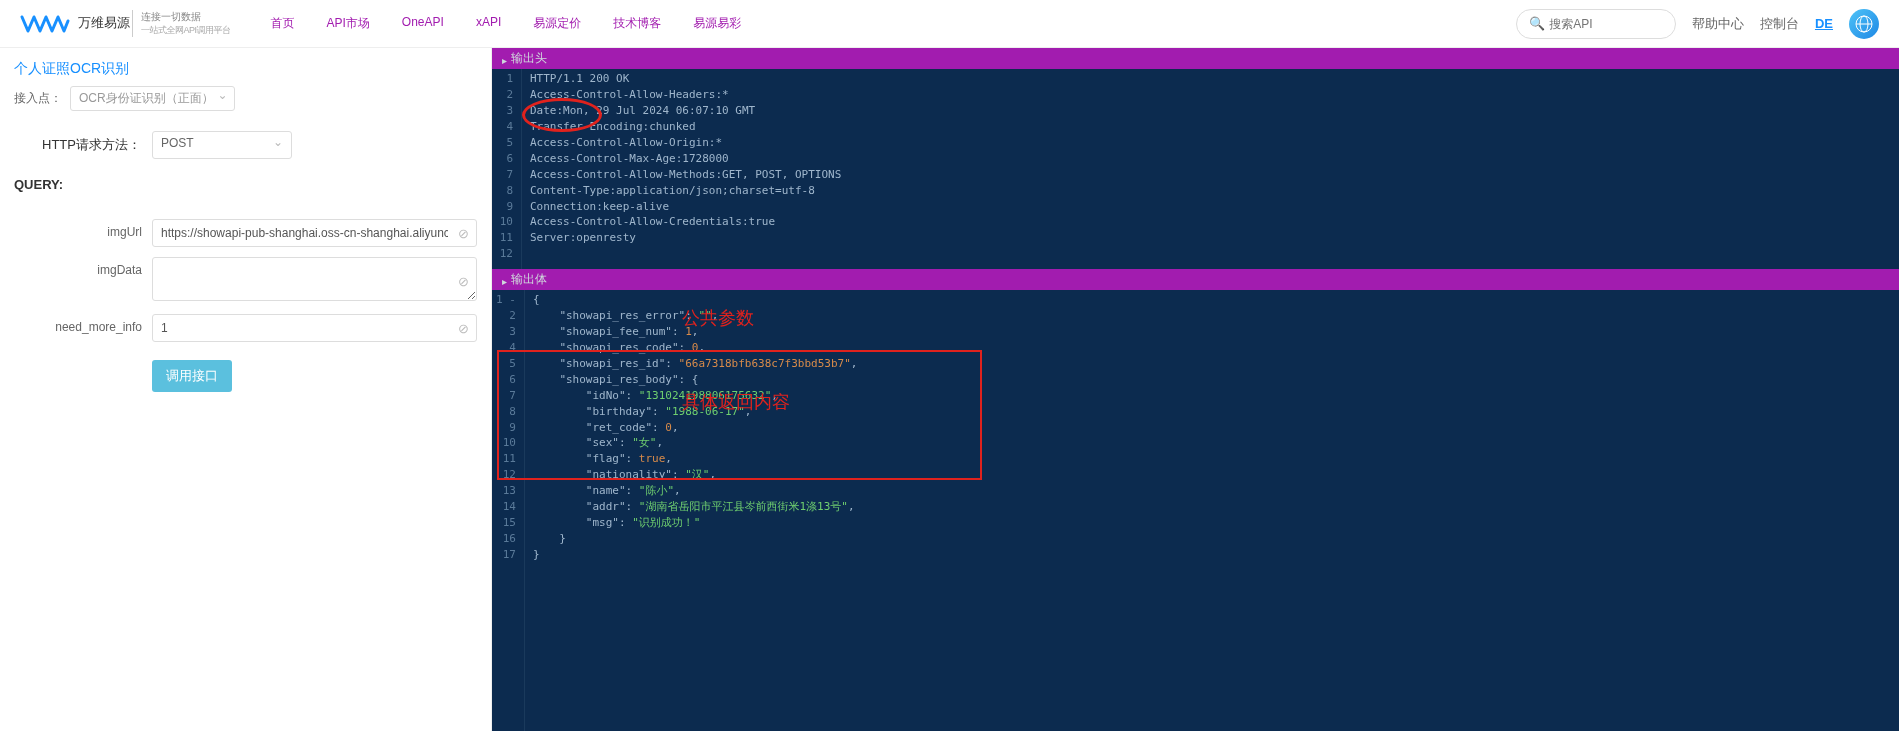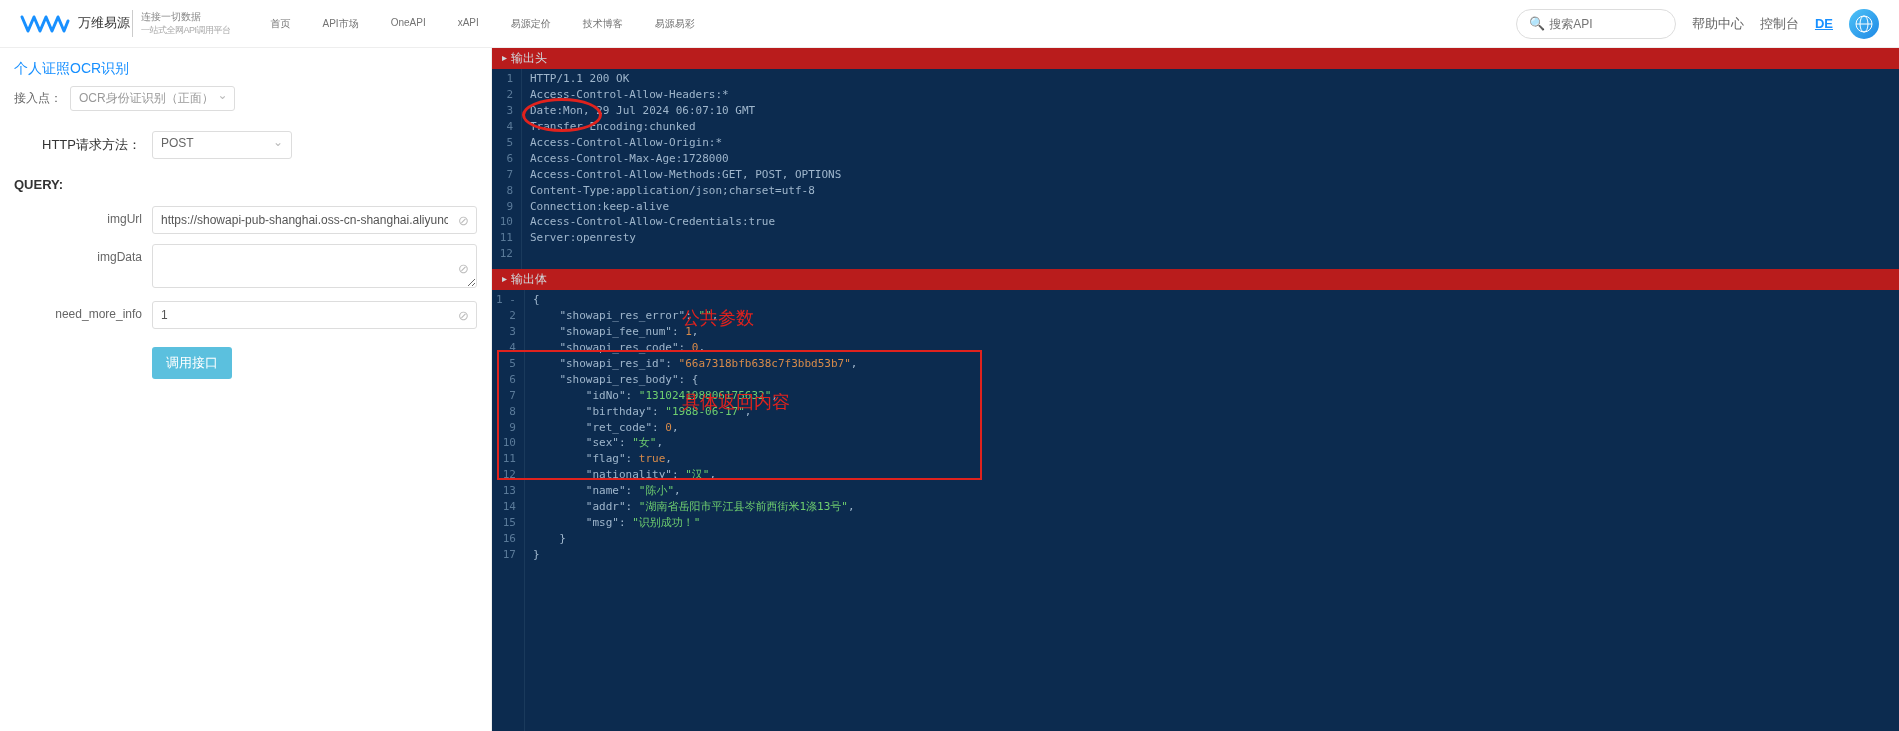--- a/index.html
+++ b/index.html
@@ -27,21 +27,21 @@
   margin-right: 40px;
 }
 .logo-svg { width: 50px; height: 22px; margin-right: 8px; }
 .logo-text { display: flex; flex-direction: column; line-height: 1.1; }
 .logo-cn { font-size: 13px; color: #333; font-weight: 500; }
 .logo-sub-box { border-left: 1px solid #ccc; padding-left: 8px; margin-left: 2px; }
 .logo-sub1 { font-size: 10px; color: #888; }
 .logo-sub2 { font-size: 9px; color: #aaa; letter-spacing: -0.5px; }
 
 .nav-links { display: flex; gap: 32px; flex: 1; }
-.nav-link { color: #737373; font-size: 10px; cursor: pointer; }
+.nav-link { color: #a21caf; font-size: 12px; cursor: pointer; }
 
 .right-tools { display: flex; align-items: center; gap: 16px; }
 .search-box {
   display: flex;
   align-items: center;
   border: 1px solid #ddd;
   border-radius: 16px;
   padding: 4px 12px;
   width: 160px;
   height: 30px;
@@ -135,21 +135,21 @@
   content: "⌄";
   position: absolute;
   right: 8px;
   top: 3px;
   color: #bbb;
 }
 
 .query-heading {
   font-size: 13px;
   font-weight: bold;
-  margin-bottom: 14px;
+  margin-bottom: 27px;
   color: #333;
 }
 
 .field-row {
   display: flex;
   align-items: flex-start;
   margin-bottom: 10px;
 }
 .field-label {
   width: 138px;
@@ -230,26 +230,26 @@
   pointer-events: none;
 }
 
 .code-area {
   flex: 1;
   display: flex;
   flex-direction: column;
   background: #0c2b4f;
 }
 .code-header {
-  background: #b91c1c;
+  background: #a21caf;
   color: #cfd8dc;
   font-size: 12px;
   padding: 2px 10px;
   display: flex;
-  align-items: flex-start;
+  align-items: flex-end;
   gap: 4px;
 }
 .arrow-icon::before { content: "▸"; font-size: 10px; }
 
 .code-block {
   display: flex;
   font-family: Consolas, Monaco, monospace;
   font-size: 11px;
   line-height: 1.45;
 }

